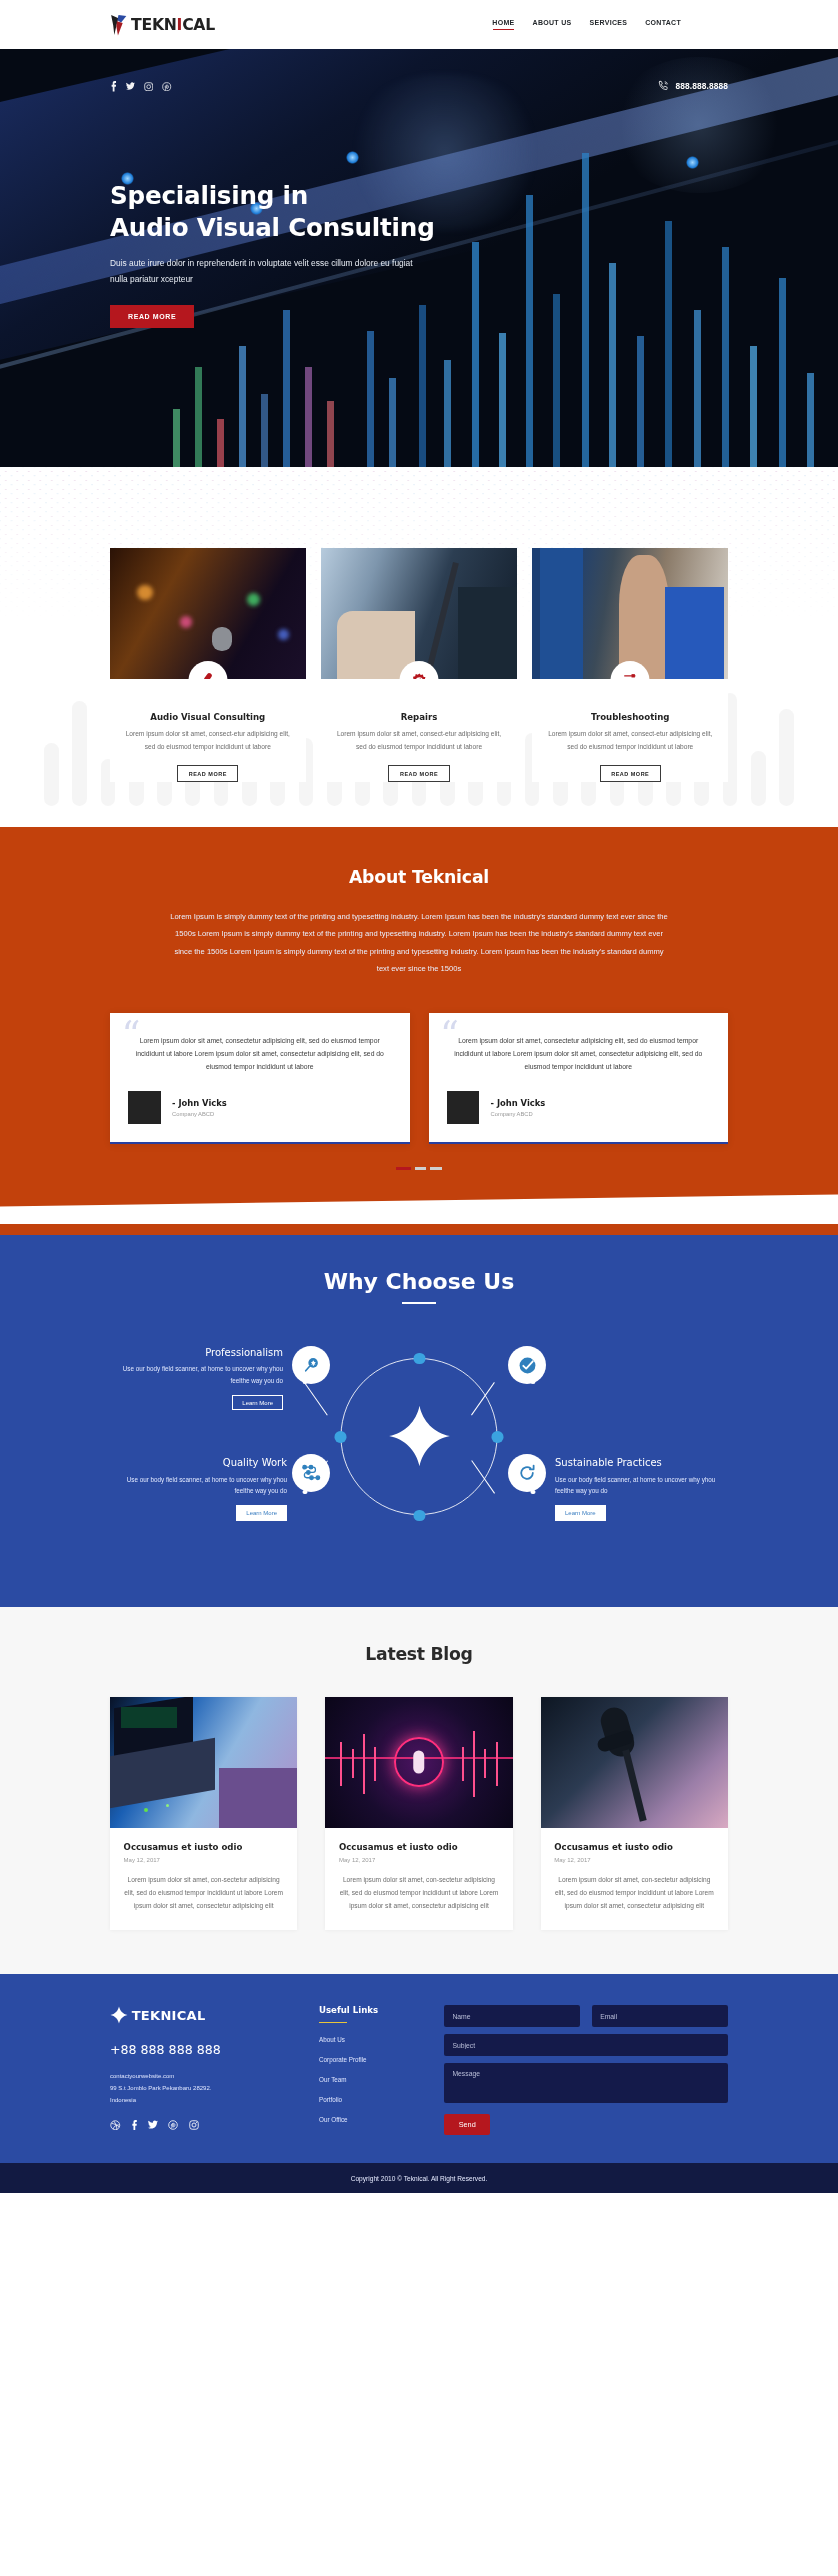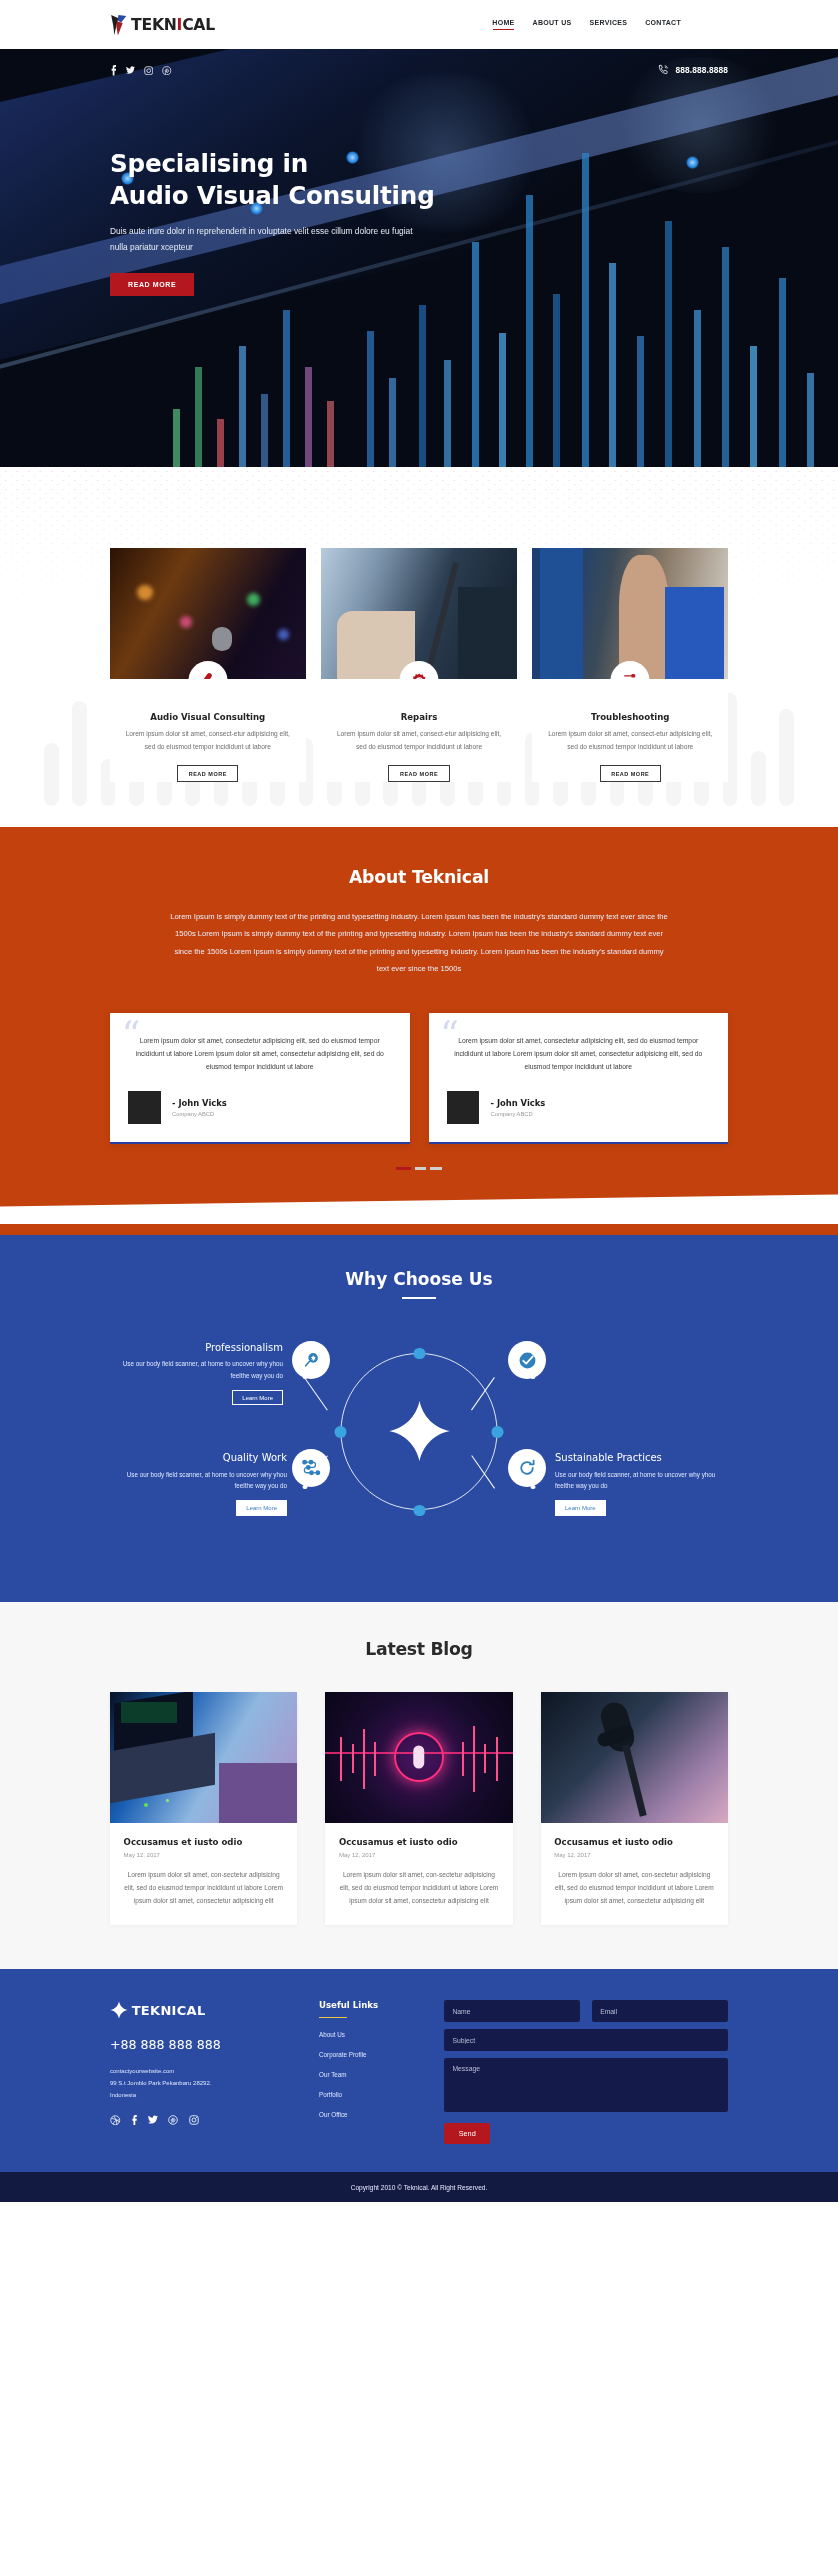--- a/index.html
+++ b/index.html
@@ -60,21 +60,21 @@
   }
   .hero-bg .band2 {
     position:absolute; left:-14%; top:48%; width:130%; height:4.2px;
     background:linear-gradient(90deg, rgba(140,180,230,.35), rgba(70,110,190,.1));
     transform:rotate(-15deg);
   }
   .candle { position:absolute; bottom:0; width:7.3px; opacity:.78; }
   .dot-blue { position:absolute; width:12.6px;height:12.6px;border-radius:50%;
     background:radial-gradient(circle,#9fd6ff,#1f7ed8 55%, rgba(20,80,160,0) 72%); filter:blur(0.3px); }
   .hero-top {
-    position:relative; z-index:5; width:618px; margin:0 auto; padding-top:14.7px;
+    position:relative; z-index:5; width:618px; margin:16px auto; padding-top:14.7px;
     display:flex; align-items:center;
   }
   .socials { display:flex; gap:9px; align-items:center; }
   .socials span { color:#fff; opacity:.95; display:inline-flex; }
   .phone { margin-left:auto; display:flex; align-items:center; gap:5.8px; color:#fff; }
   .phone .num { font-size:8.4px; font-weight:800; letter-spacing:0.1px; }
   .hero-content { position:relative; z-index:5; width:618px; margin:0 auto; padding-top:71px; }
   .hero-content h1 {
     color:#fff; font-size:24.6px; line-height:1.28; font-weight:800; letter-spacing:-0.2px;
     font-family:"DejaVu Sans", sans-serif;
@@ -143,21 +143,21 @@
   .tavatar { width:32.5px; height:32.5px; background:#232323; }
   .tname { font-size:8.4px; font-weight:800; color:#1c1c1c; font-family:"DejaVu Sans", sans-serif; }
   .tcompany { font-size:5.8px; color:#9a9a9a; margin-top:3.7px; }
   .dots { display:flex; gap:3.7px; justify-content:center; margin-top:23px; position:relative; z-index:3;}
   .dots i { display:block; width:11.5px; height:3.7px; background:#cfcfcf; }
   .dots i.on { background:#b5171e; width:14.7px; }
   .about-wave { height:30px; background:#fff; clip-path:polygon(0 100%, 0 40%, 100% 0, 100% 100%); }
 
   
   .why { background:#2b4ba3; padding:34px 0 44px; position:relative; overflow:hidden; }
-  .why h2 { text-align:center; color:#fff; font-size:17px; font-weight:800;
+  .why h2 { text-align:center; color:#fff; font-size:22px; font-weight:800;
     font-family:"DejaVu Sans", sans-serif; }
   .why .underline { width:34px; height:2.1px; background:#fff; margin:8.4px auto 0; }
   .why-grid { width:618px; margin:28px auto 0; position:relative; height:231px; }
   .feat { position:absolute; width:173px; }
   .feat h4 { font-size:10px; font-weight:400; color:#fff; font-family:"DejaVu Sans", sans-serif; }
   .feat p { font-size:6.3px; line-height:1.85; color:#e2e9ff; margin-top:5.2px; }
   .feat .btn-learn {
     margin-top:8.4px; display:inline-block; padding:3.7px 9px; font-size:6px; cursor:pointer;
     font-family:"Liberation Sans", sans-serif;
   }
@@ -203,21 +203,21 @@
   .fcol2 .ul-line { width:28px; height:1px; background:#e8c53c; margin-top:6.8px; }
   .fcol2 a { display:block; color:#dfe6ff; font-size:6.3px; text-decoration:none; margin-top:13px; }
   .fcol3 { flex:1; }
   .frow { display:flex; gap:11.5px; }
   .fin {
     background:#141a4a; border:none; border-radius:2.1px; color:#cfd4ef; padding:7.3px 8.4px;
     font-size:6.8px; font-family:"Liberation Sans", sans-serif; width:100%;
   }
   .fin::placeholder { color:#b9bed8; }
   .fin.half { flex:1; }
-  .fin.ta { height:54px; resize:none; }
+  .fin.ta { height:40px; resize:none; }
   .fmargin { margin-top:7.3px; }
   .btn-send { margin-top:9.4px; background:#b5171e; color:#fff; border:none; border-radius:2.1px;
     padding:5.8px 14.7px; font-size:7.3px; cursor:pointer; font-family:"Liberation Sans", sans-serif; }
   .copyright { background:#121a42; text-align:center; padding:11.5px 0; color:#e7ebff; font-size:6.6px; }
 </style>
 </head>
 <body>
 
 <div class="wrap">
 

